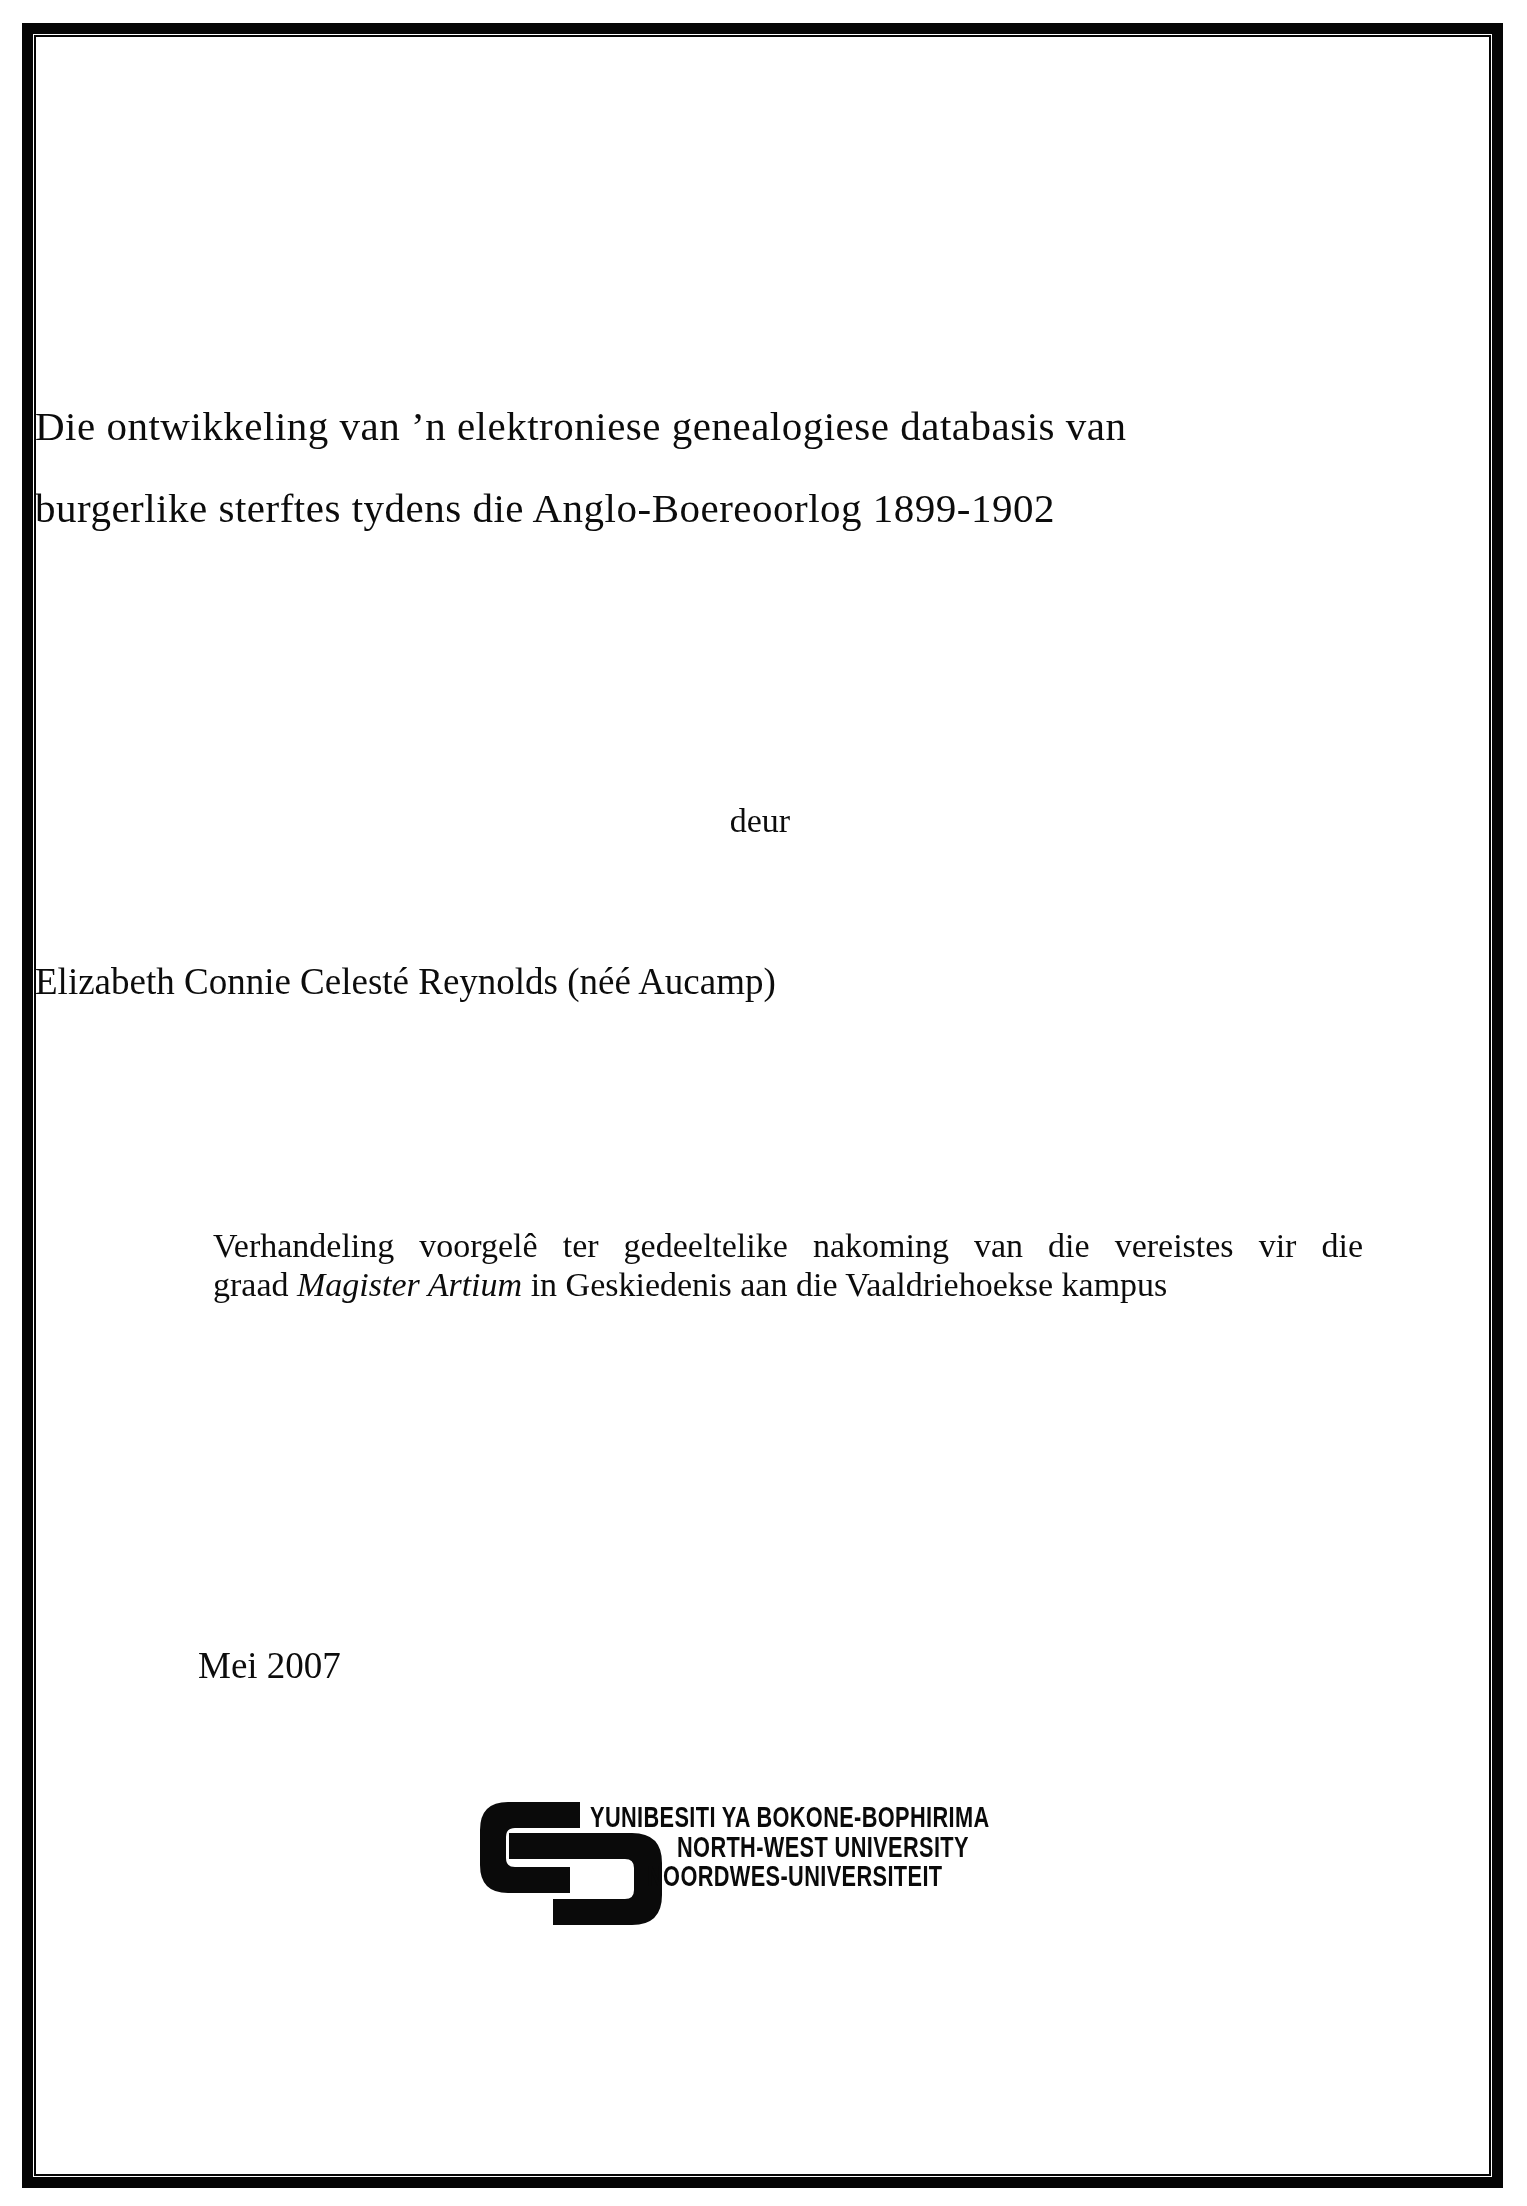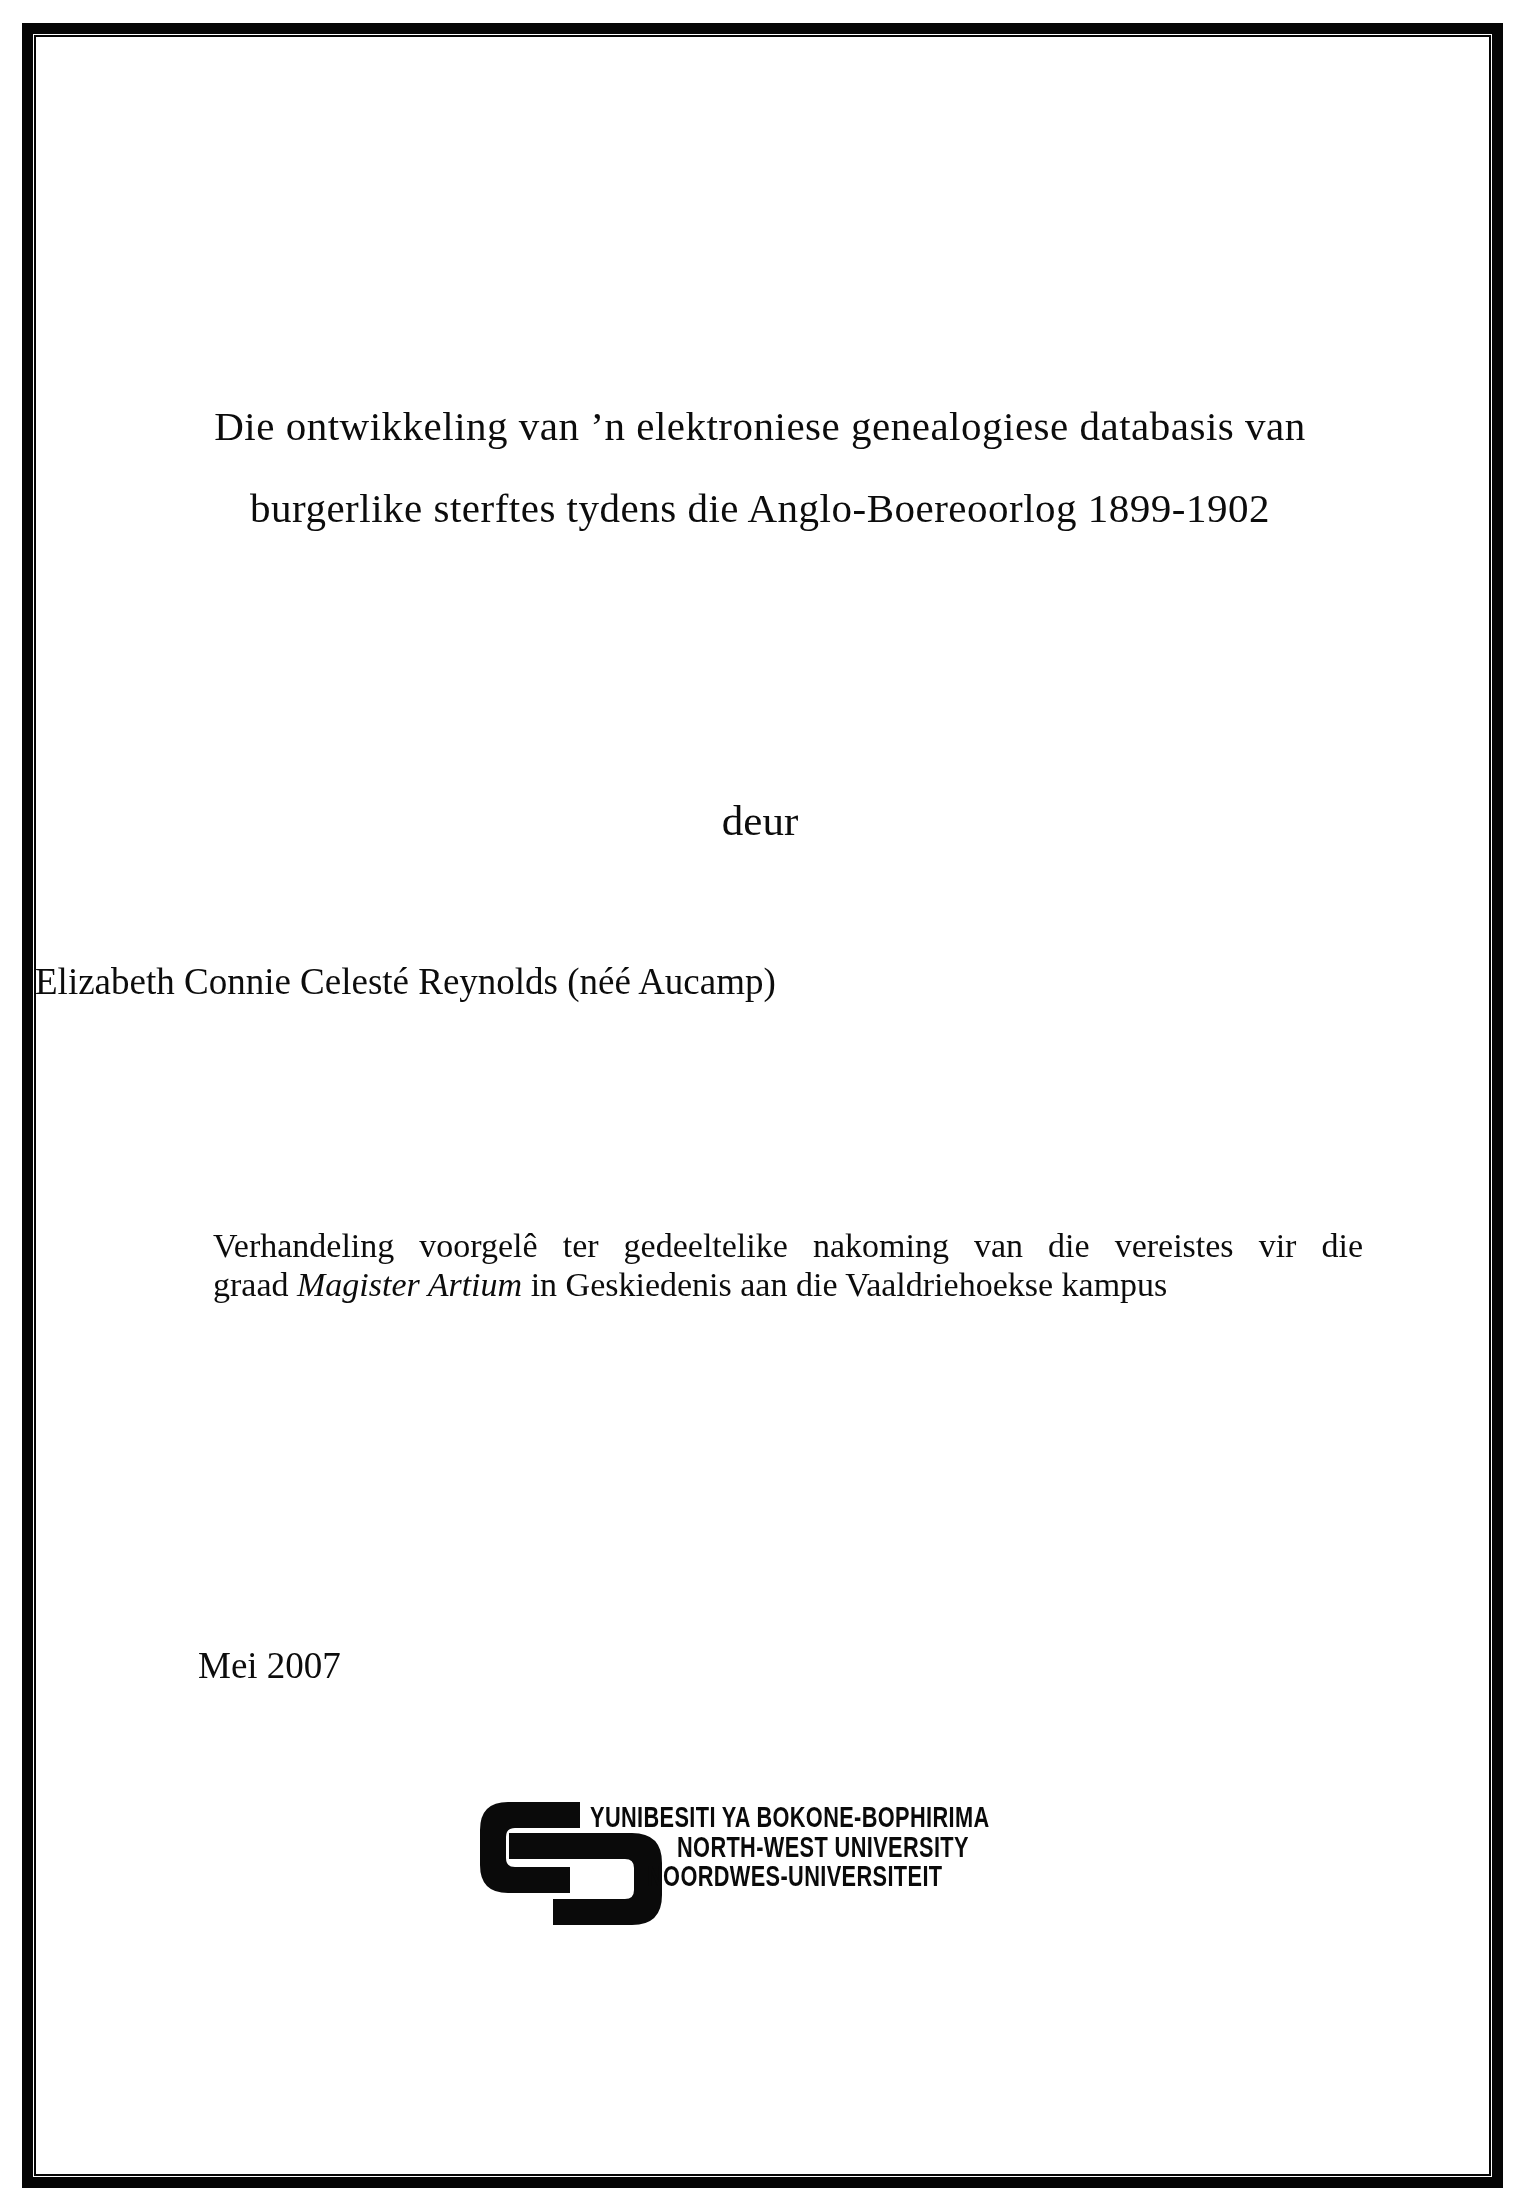--- a/index.html
+++ b/index.html
@@ -20,29 +20,28 @@
   }
   .frame-inner {
     position: absolute; inset: 1px;
     border: 2px solid #050505;
   }
 
   .abs { position: absolute; }
 
   .title-block {
     top: 385px; left: 35px; width: 1450px;
-    text-align: center;
     font-size: 41px; line-height: 82px;
     letter-spacing: 0.5px;
   }
 
   .byline {
     top: 801px; left: 35px; width: 1450px;
     text-align: center;
-    font-size: 43px; line-height: 40px;
+    font-size: 34px; line-height: 40px;
   }
 
   .author {
     top: 960px; left: 35px; width: 1450px;
     text-align: left;
     font-size: 37px; line-height: 44px;
   }
 
   .statement {
     top: 1226px; left: 213px; width: 1150px;

